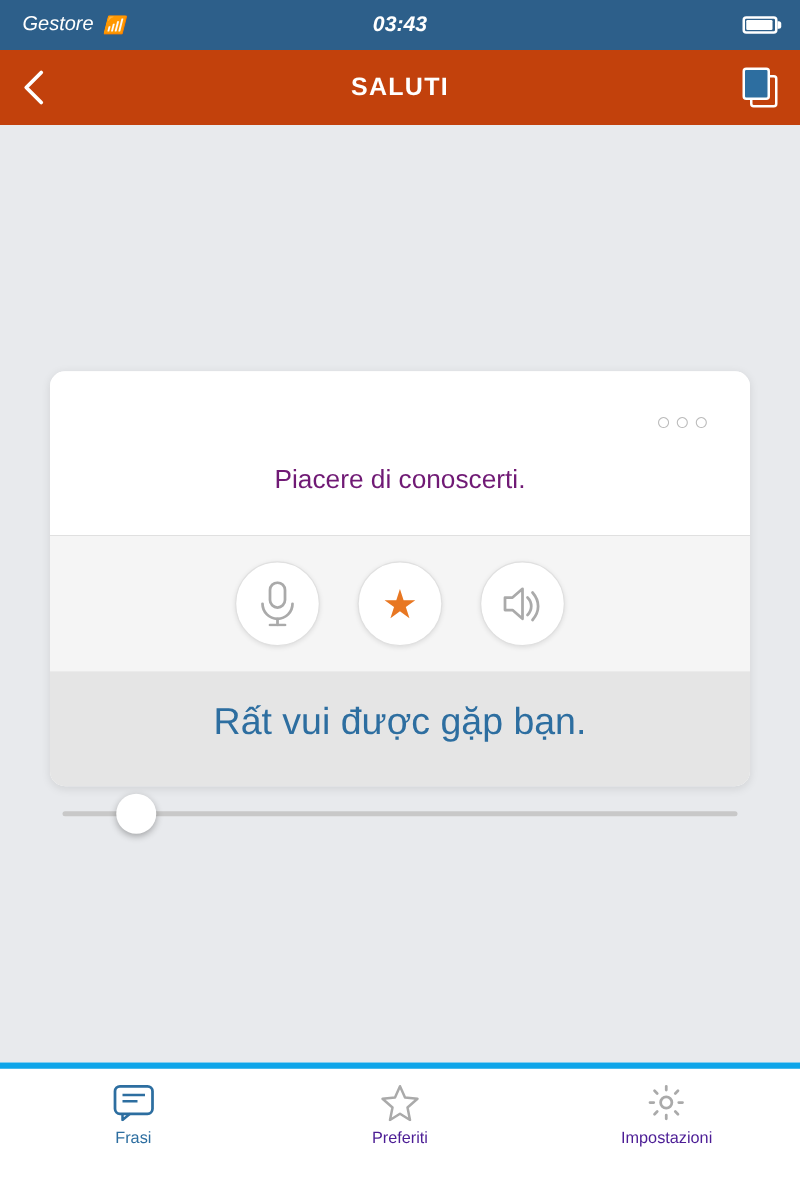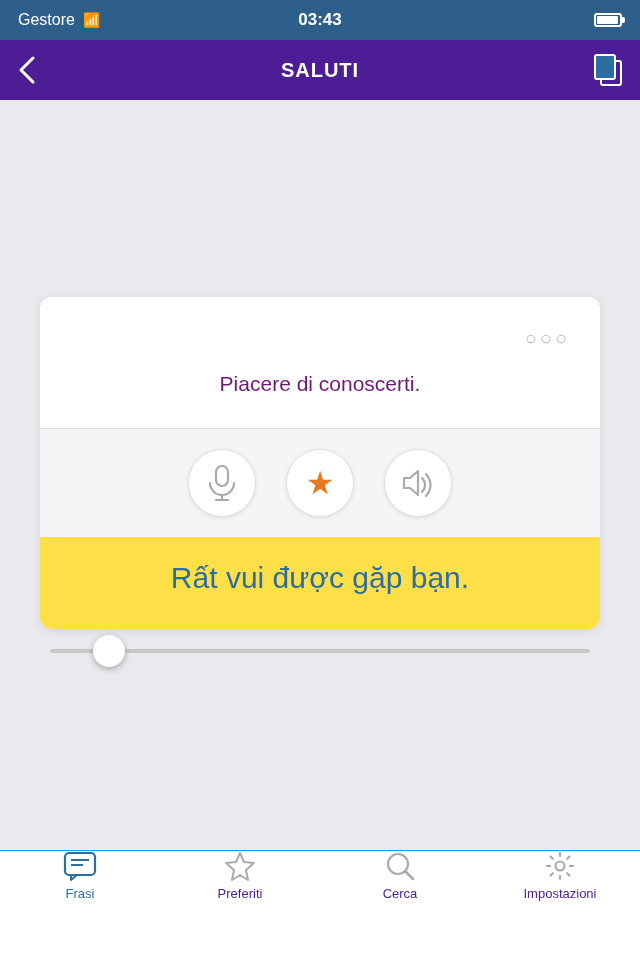--- a/index.html
+++ b/index.html
@@ -18,20 +18,21 @@
       width: 100%;
       height: 40px;
       background: #2d5f8a;
       display: flex;
       align-items: center;
       justify-content: space-between;
       padding: 0 18px;
       color: white;
       font-size: 16px;
       font-weight: 500;
+      font-style: italic;
     }
     .status-left {
       display: flex;
       align-items: center;
       gap: 8px;
     }
     .wifi-icon {
       font-size: 14px;
     }
     .status-time {
@@ -67,21 +68,21 @@
       bottom: 1px;
       right: 2px;
       background: white;
       border-radius: 1px;
     }
 
     
     .nav-bar {
       width: 100%;
       height: 60px;
-      background: #4c1d95;
+      background: #c2410c;
       display: flex;
       align-items: center;
       justify-content: space-between;
       padding: 14px 18px;
     }
     .nav-back {
       color: white;
       font-size: 26px;
       cursor: pointer;
       width: 40px;
@@ -208,21 +209,21 @@
       background: white;
     }
 
     
     .star-filled {
       color: #e87722;
       font-size: 32px;
     }
 
     .card-bottom {
-      background: #fde047;
+      background: #e5e5e5;
       padding: 20px 30px 30px 30px;
     }
 
     .phrase-vietnamese {
       width: 100%;
       text-align: center;
       color: #2d6ea0;
       font-size: 30px;
       font-weight: 400;
       line-height: 1.4;
@@ -254,24 +255,25 @@
       cursor: pointer;
     }
 
     
     .tab-bar {
       position: absolute;
       bottom: 0;
       width: 100%;
       height: 110px;
       background: white;
-      border-top: 1px solid #0ea5e9;
+      border-top: 5px solid #0ea5e9;
       display: flex;
       align-items: flex-start;
       justify-content: space-around;
+      padding-top: 12px;
     }
 
     .tab-item {
       display: flex;
       flex-direction: column;
       align-items: center;
       gap: 5px;
       cursor: pointer;
       width: 25%;
     }
@@ -384,27 +386,20 @@
     <span class="tab-label active">Frasi</span>
   </div>
 
   <div class="tab-item">
     <svg width="32" height="30" viewBox="0 0 32 30" fill="none">
       <polygon points="16,2 20,11 30,12 22,19 24,29 16,24 8,29 10,19 2,12 12,11" stroke="#aaa" stroke-width="2" stroke-linejoin="round" fill="none"></polygon>
     </svg>
     <span class="tab-label">Preferiti</span>
   </div>
 
-  <div class="tab-item">
-    <svg width="30" height="30" viewBox="0 0 30 30" fill="none">
-      <circle cx="13" cy="13" r="10" stroke="#aaa" stroke-width="2.2" fill="none"></circle>
-      <line x1="20" y1="20" x2="28" y2="28" stroke="#aaa" stroke-width="2.5" stroke-linecap="round"></line>
-    </svg>
-    <span class="tab-label">Cerca</span>
-  </div>
 
   <div class="tab-item">
     <svg width="30" height="30" viewBox="0 0 30 30" fill="none">
       <circle cx="15" cy="15" r="4.5" stroke="#aaa" stroke-width="2.2" fill="none"></circle>
       <path d="M15 2v3M15 25v3M2 15h3M25 15h3
                M5.636 5.636l2.121 2.121M22.243 22.243l2.121 2.121
                M5.636 24.364l2.121-2.121M22.243 7.757l2.121-2.121" stroke="#aaa" stroke-width="2.2" stroke-linecap="round"></path>
     </svg>
     <span class="tab-label">Impostazioni</span>
   </div>

